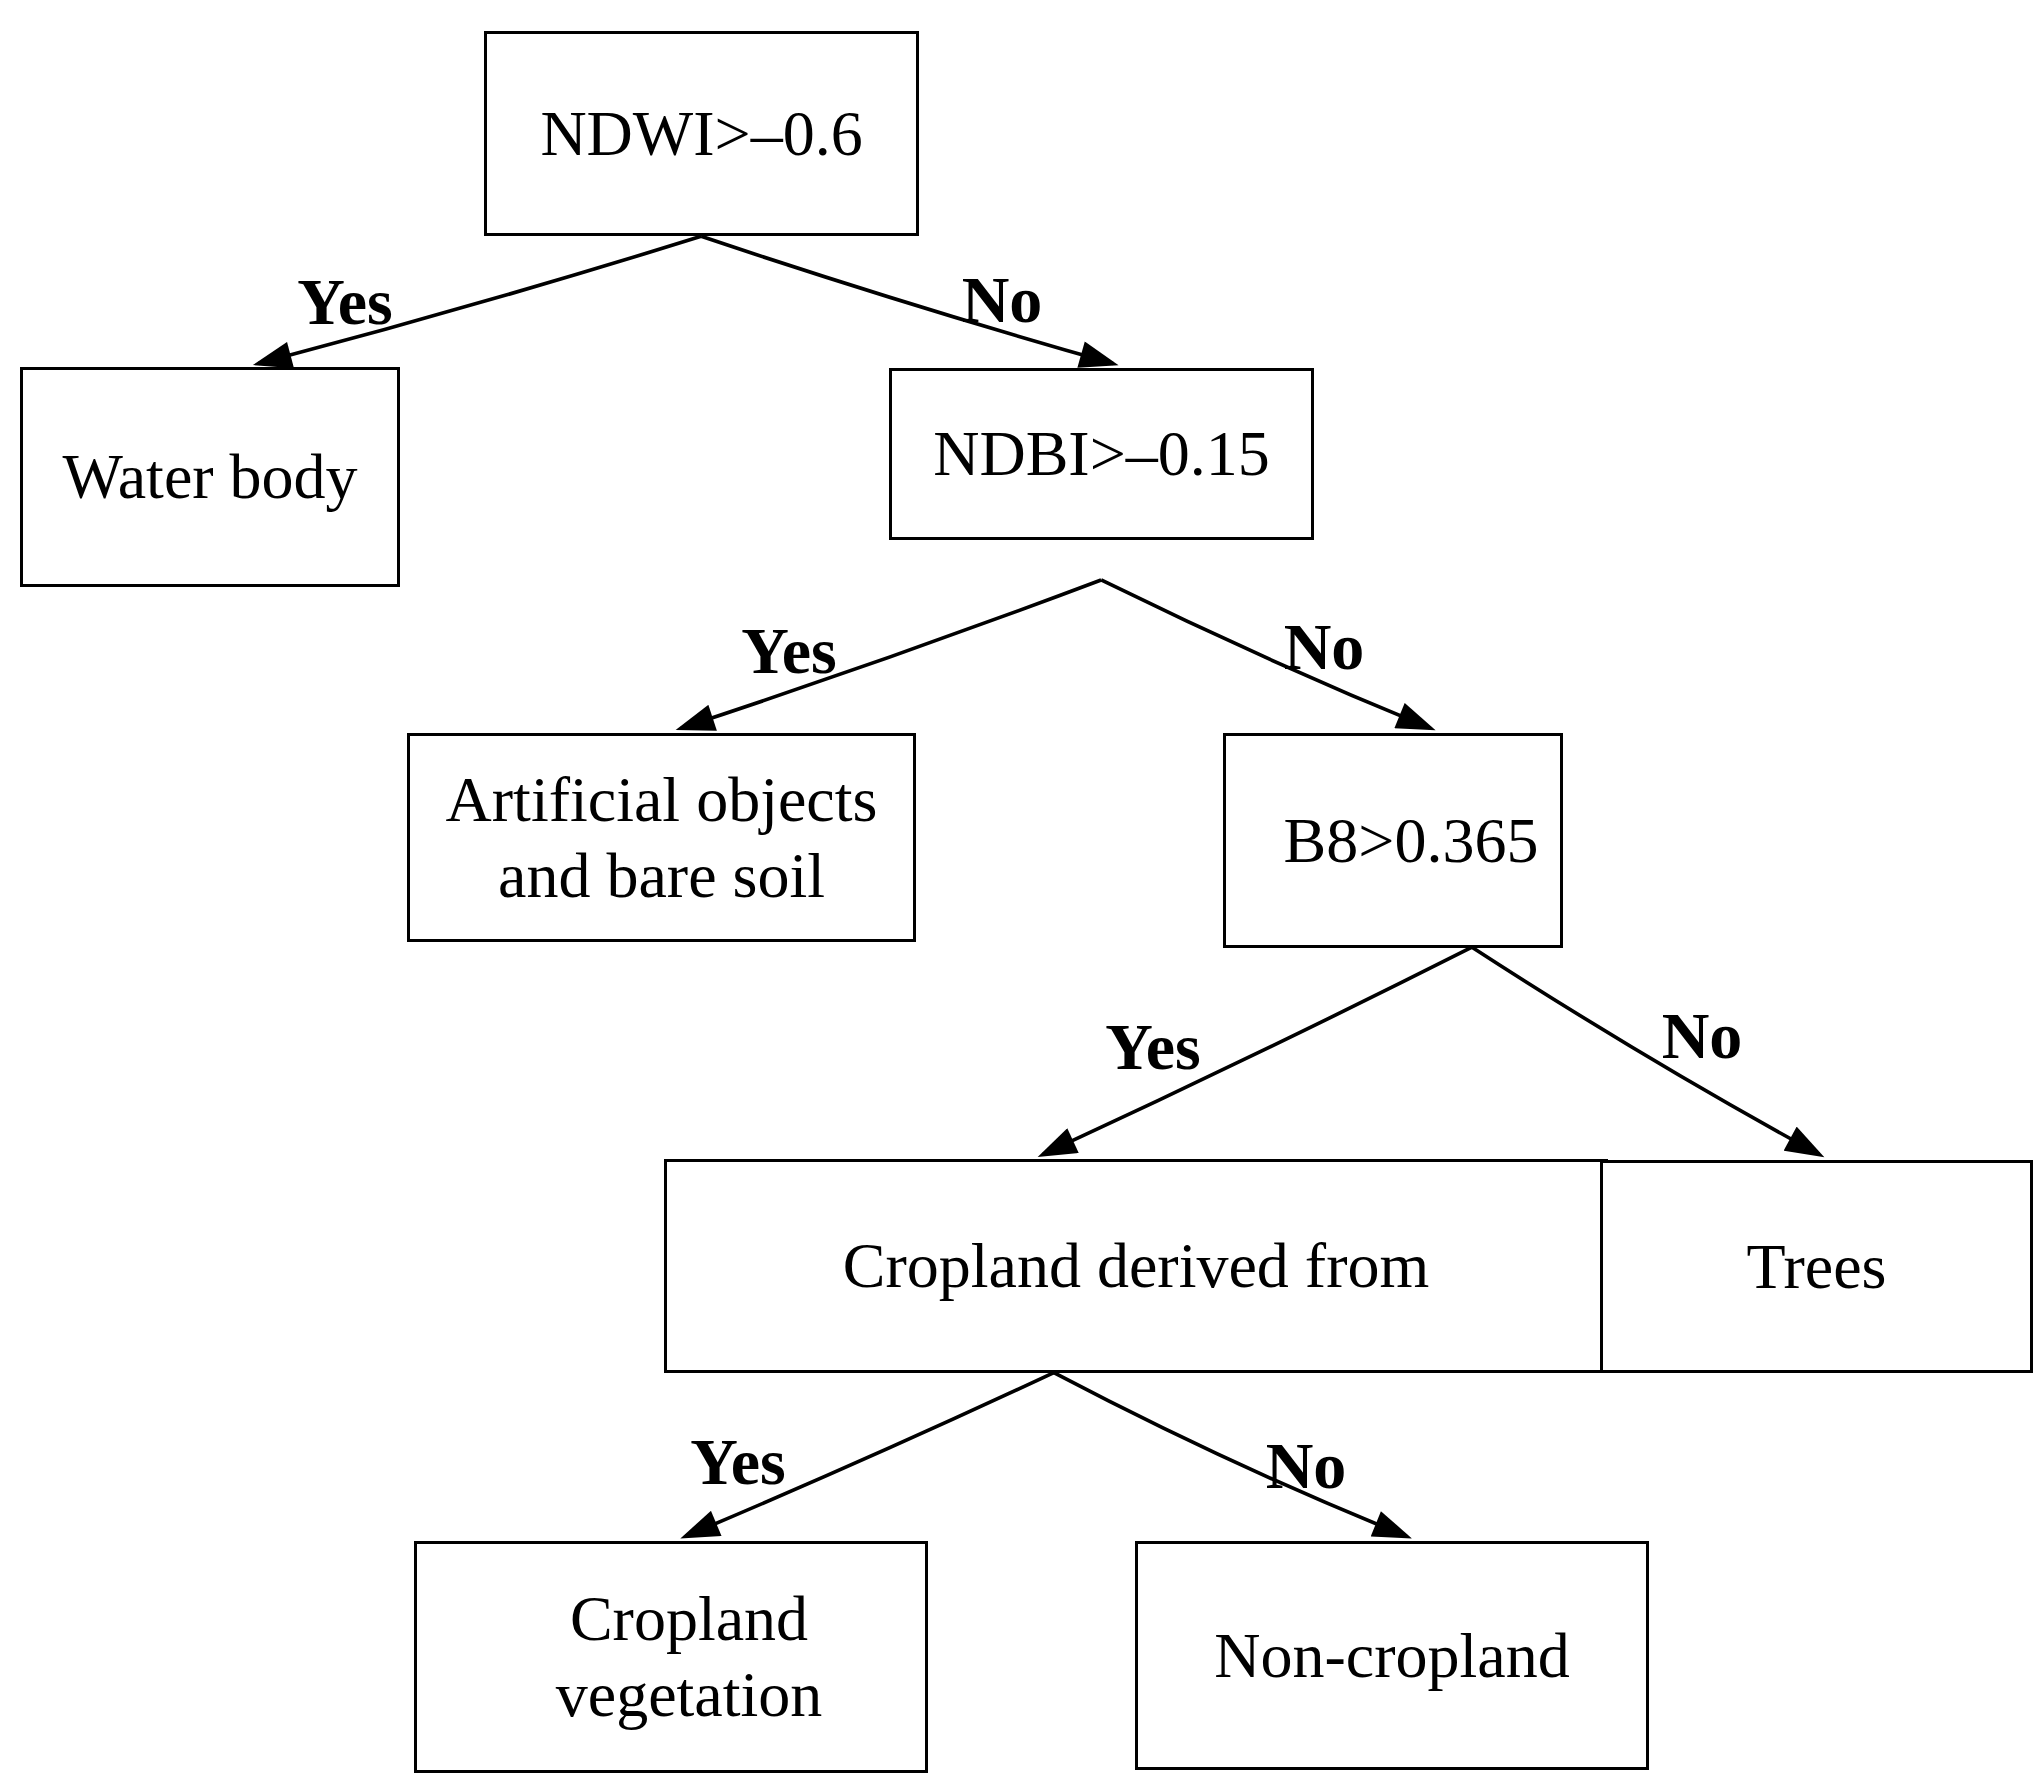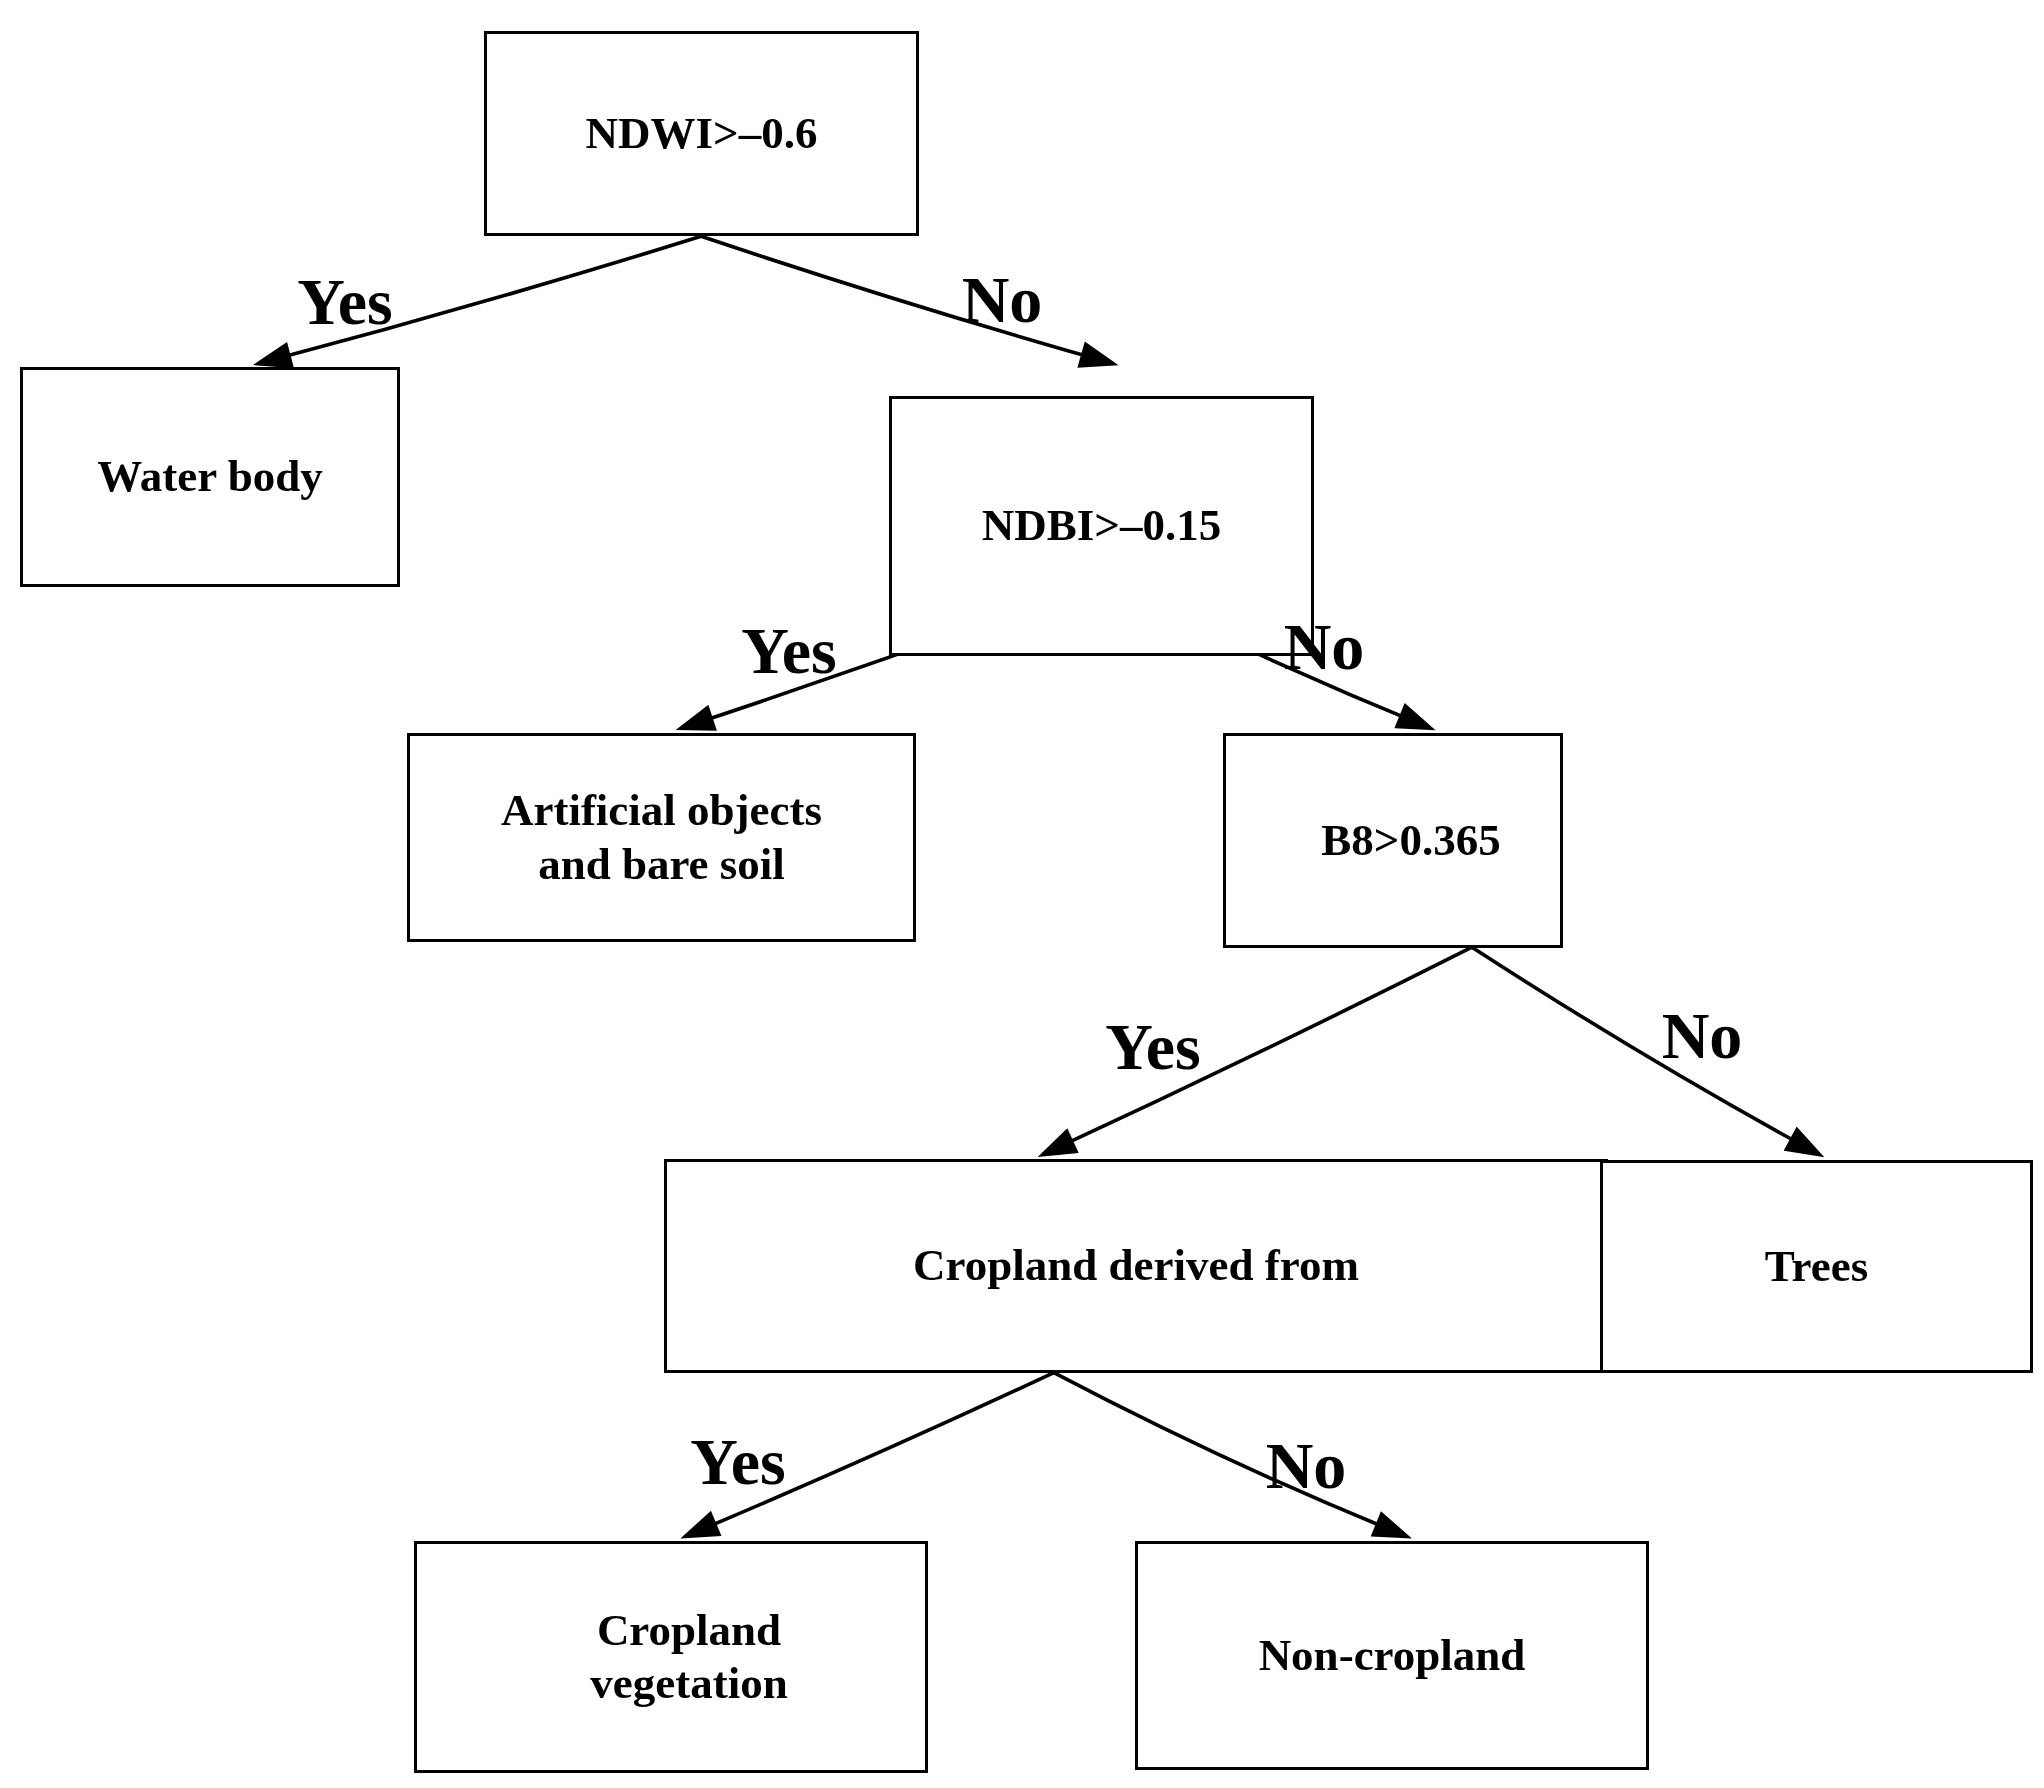--- a/index.html
+++ b/index.html
@@ -28,22 +28,22 @@
     position:absolute;
     box-sizing:border-box;
     background:var(--box-fill);
     border:3.6px solid var(--line);
     display:flex;
     flex-direction:column;
     align-items:center;
     justify-content:center;
     text-align:center;
     color:var(--text);
-    font-weight:bold;
-    font-size:45px;
+    font-weight:normal;
+    font-size:64px;
     line-height:1.18;
     white-space:nowrap;
   }
   .edge-label{
     position:absolute;
     transform:translate(-50%,-50%);
     color:var(--text);
     font-weight:bold;
     font-size:66px;
     line-height:1;
@@ -72,21 +72,21 @@
   </svg>
 
   <div class="node" style="left:484px;top:31px;width:435px;height:205px;">
     <div>NDWI&gt;–0.6</div>
   </div>
 
   <div class="node" style="left:20px;top:367px;width:380px;height:220px;text-align:center;">
     <div>Water body</div>
   </div>
 
-  <div class="node" style="left:889px;top:368px;width:425px;height:260px;margin-top:28px;">
+  <div class="node" style="left:889px;top:368px;width:425px;height:172px;">
     <div>NDBI&gt;–0.15</div>
   </div>
 
   <div class="node" style="left:407px;top:733px;width:509px;height:209px;">
     <div>Artificial objects</div>
     <div>and bare soil</div>
   </div>
 
   <div class="node" style="left:1223px;top:733px;width:340px;height:215px;padding-left:36px;">
     <div>B8&gt;0.365</div>

